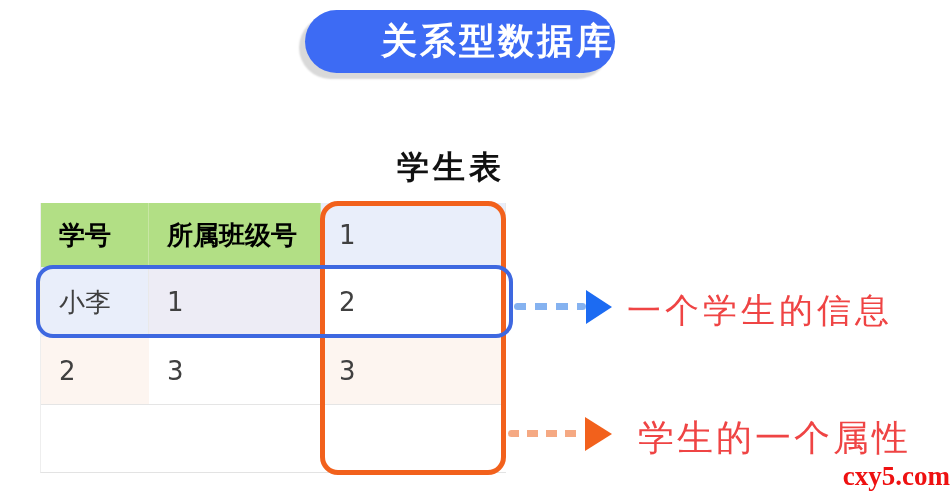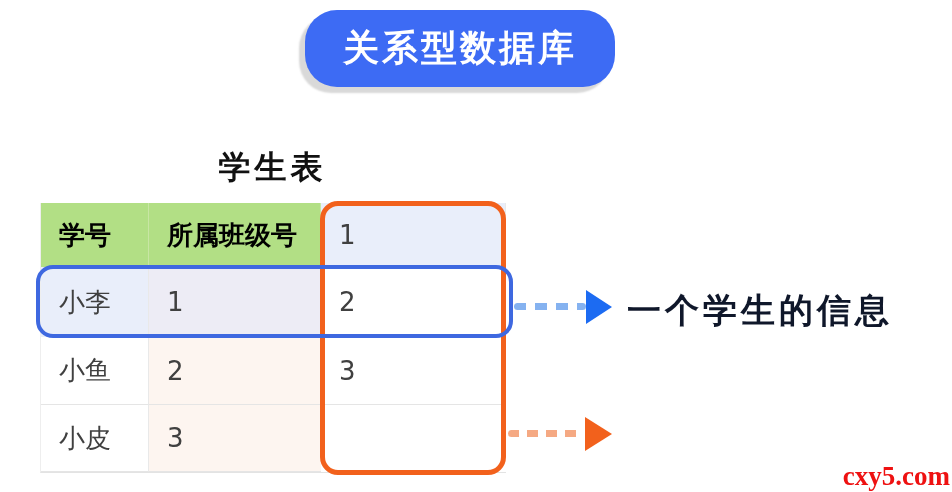--- a/index.html
+++ b/index.html
@@ -2,30 +2,30 @@
 <html><head>
 <meta charset="utf-8">
 <style>
   html,body{margin:0;padding:0;background:#fff;}
   .stage{
     position:relative;width:952px;height:492px;background:#ffffff;
     font-family:"DejaVu Sans","Liberation Sans",sans-serif;overflow:hidden;
   }
   
   .badge{
-    position:absolute;left:305px;top:10px;width:310px;height:77px;
+    position:absolute;left:305px;top:10px;width:310px;height:63px;
     background:#3D6BF4;border-radius:32px;
-    display:flex;align-items:center;justify-content:center;
+    display:flex;align-items:center;justify-content:flex-end;
     color:#ffffff;font-size:36px;font-weight:bold;letter-spacing:3px;
     box-shadow:-6px 6px 2px #d9d9d9;
   }
   
   .table-title{
     position:absolute;left:40px;top:146px;width:465px;
-    text-align:center;font-size:32px;font-weight:bold;color:#111;
+    text-align:right;font-size:32px;font-weight:bold;color:#111;
     letter-spacing:4px;
   }
   
   .stu-table{
     position:absolute;left:40px;top:203px;
     display:grid;
     grid-template-columns:108px 172px 185px;
     grid-template-rows:64px 70px 68px 67px;
     border-bottom:1px solid #e3e3e3;
     border-left:1px solid #eeeeee;
@@ -74,21 +74,21 @@
     border-width:17px 0 17px 26px;
     border-color:transparent transparent transparent #1C6BF2;
   }
   .tri.orange{
     left:585px;top:417px;
     border-width:17px 0 17px 27px;
     border-color:transparent transparent transparent #F2611C;
   }
   
   .note{
-    position:absolute;font-weight:bold;color:#0f172a;white-space:nowrap;
+    position:absolute;font-weight:normal;color:#ef4444;white-space:nowrap;
   }
   .note.row-note{left:627px;top:288px;font-size:34px;letter-spacing:4px;}
   .note.col-note{left:638px;top:414px;font-size:36px;letter-spacing:3px;}
   
   .watermark{
     position:absolute;right:2px;bottom:0px;
     color:#EE1111;font-weight:bold;font-size:27px;letter-spacing:0px;font-family:Liberation Serif, serif;
   }
 </style>
 </head>
@@ -104,33 +104,32 @@
 
   <div class="stu-table">
     <div class="cell head c1">学号</div>
     <div class="cell head c3">所属班级号</div>
 
     <div class="cell body r1 c1">1</div>
     <div class="cell body r1 c2">小李</div>
     <div class="cell body r1 c3">1</div>
 
     <div class="cell body r2 c1">2</div>
-    <div class="cell body r2 c2">小鱼</div>
     <div class="cell body r2 c3">2</div>
 
     <div class="cell body r3 c1">3</div>
-    <div class="cell body r3 c2">小皮</div>
     <div class="cell body r3 c3">3</div>
   </div>
 
   <div class="col-outline"></div>
   <div class="row-outline"></div>
 
   <div class="dash blue"></div>
   <div class="tri blue"></div>
   <div class="note row-note">一个学生的信息</div>
 
   <div class="dash orange"></div>
   <div class="tri orange"></div>
+  <div class="note col-note">学生的一个属性</div>
 
   <div class="watermark">cxy5.com</div>
 
 </div>
 
 </body></html>

